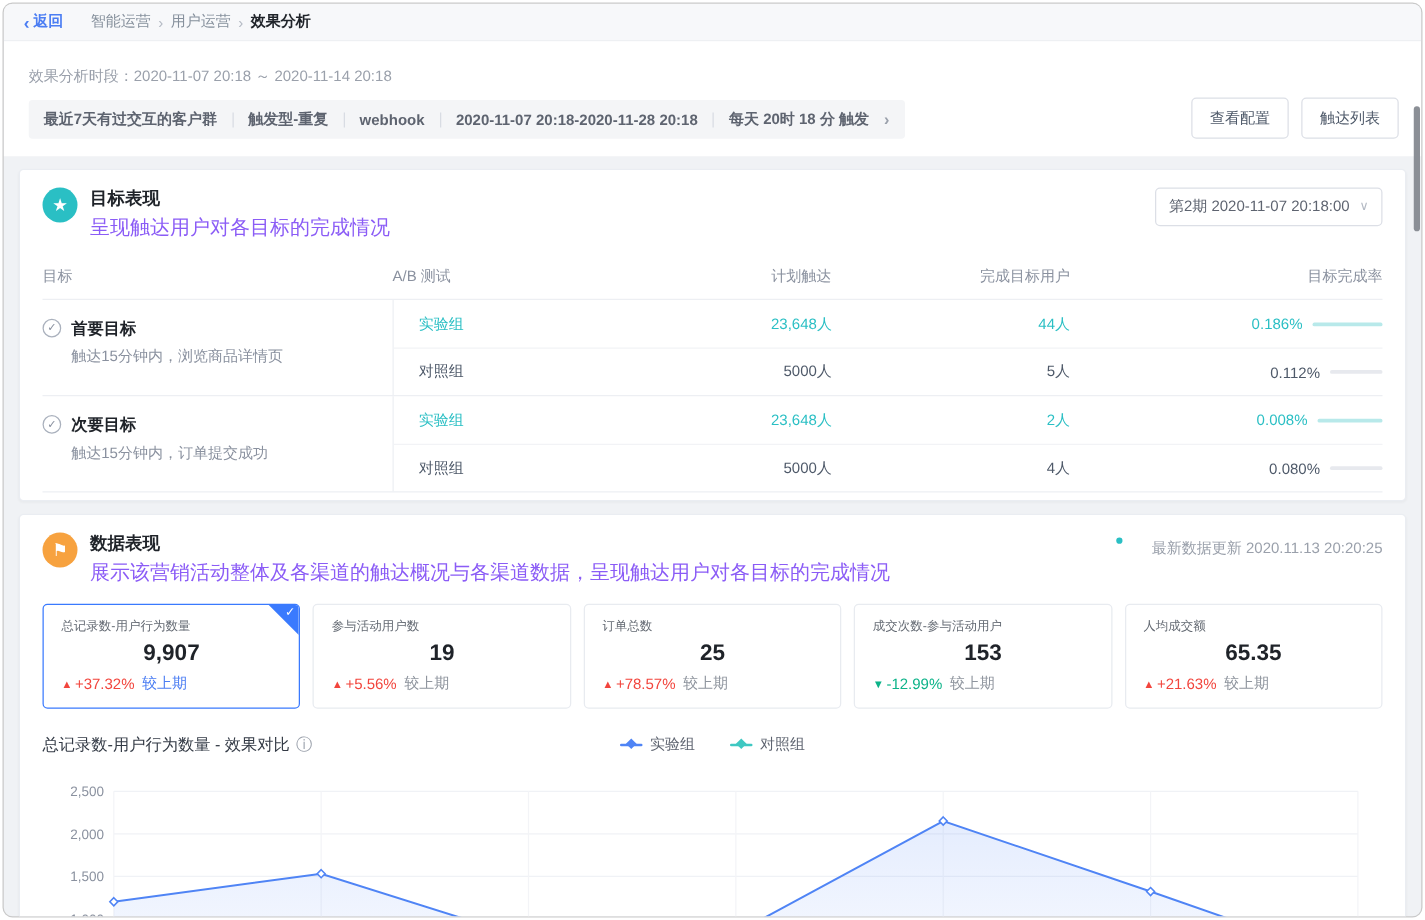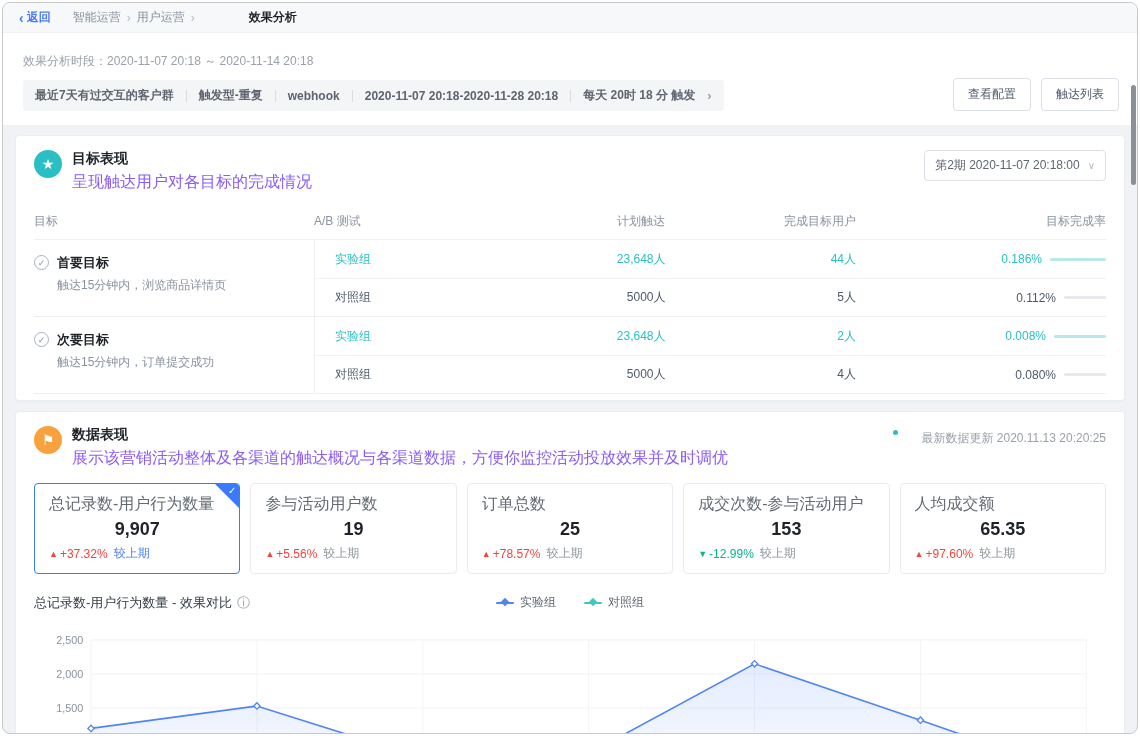--- a/index.html
+++ b/index.html
@@ -4,21 +4,21 @@
 <style>
   * { margin:0; padding:0; box-sizing:border-box; }
   html,body { width:1140px; height:736px; background:#fff; font-family:"Liberation Sans","DejaVu Sans",sans-serif; overflow:hidden; }
   .window { position:absolute; inset:2px; border:1px solid #c9c9c9; border-radius:8px; overflow:hidden; background:#f0f2f5; }
 
   
   .crumb-bar { height:30px; background:#f7f8fa; border-bottom:1px solid #eef0f3; display:flex; align-items:center; padding:0 16px; font-size:12px; color:#86909c; gap:6px; }
   .back-link { color:#4c7ef3; display:flex; align-items:center; gap:3px; cursor:pointer; font-weight:600; }
   .back-icon { font-size:14px; line-height:1; }
   .crumb-sep { color:#b4bac4; }
-  .crumb-last { color:#1f2329; font-weight:700;margin-left:48px; }
+  .crumb-last { color:#1f2329; font-weight:700; }
   .crumb-gap { width:10px; }
 
   
   .page-head { background:#fff; padding:13px 20px 14px; position:relative; }
   .title-row { display:flex; align-items:center; gap:8px; }
   .page-title { font-size:16px; font-weight:700; color:#1f2329; }
   .status-badge { font-size:11px; color:#8f959e; background:#f4f5f7; border:1px solid #e5e6eb; border-radius:10px; padding:2px 9px; line-height:1.2; }
   .period-line { margin-top:7px; font-size:12px; color:#9aa0ab; }
   .filter-bar { margin-top:10px; display:inline-flex; align-items:center; gap:12px; background:#f4f5f7; border-radius:3px; padding:7px 12px; font-size:12px; color:#5e6470;font-weight:bold; }
   .fdiv { width:1px; height:12px; background:#d8dce3; }
@@ -63,21 +63,21 @@
   .r-exp .rate-bar { background:#b8e9ea; }
   .r-ctrl .rate-bar { background:#e7e9ee; }
 
   
   .data-card { padding:14px 18px 12px; }
   .update-note { font-size:12px; color:#9aa0ab; display:flex; align-items:flex-start; gap:23px; margin-top:4px; }
   .teal-dot { width:5px; height:5px; border-radius:50%; background:#2abfc4; display:inline-block; }
 
   .kpi-row { display:grid; grid-template-columns:repeat(5,1fr); gap:10px; margin-top:14px; }
   .kpi-card { position:relative; border:1px solid #e8ebf0; border-radius:4px; padding:10px 14px 11px; cursor:pointer; background:#fff; overflow:hidden; }
-  .kpi-label { font-size:16px; color:#646a73; white-space:nowrap; overflow:hidden; text-overflow:ellipsis; }
+  .kpi-label { font-size:10px; color:#646a73; white-space:nowrap; overflow:hidden; text-overflow:ellipsis; }
   .kpi-value { font-size:18px; font-weight:700; color:#1f2329; margin-top:4px;text-align:center; }
   .kpi-delta-row { margin-top:5px; font-size:12px; display:flex; gap:6px; align-items:center; }
   .delta { display:flex; align-items:center; gap:2px; }
   .delta.up { color:#f2453d; }
   .delta.down { color:#0db389; }
   .delta-arrow { font-size:9px; }
   .compare { color:#8f959e; }
   .kpi-card.selected { border-color:#3a7afe; }
   .kpi-card.selected::after { content:''; position:absolute; top:0; right:0; border-top:24px solid #3a7afe; border-left:24px solid transparent; }
   .corner-check { display:none; }
@@ -227,21 +227,21 @@
     </div>
 
     <div class="card data-card">
       <div class="sec-head">
         <div class="sec-left">
           <span class="sec-icon orange">
               <span>⚑</span>
             </span>
           <div>
             <div class="sec-title">数据表现</div>
-            <div class="sec-sub">展示该营销活动整体及各渠道的触达概况与各渠道数据，方便你监控活动投放效果并及时调优</div>
+            <div class="sec-sub">展示该营销活动整体及各渠道的触达概况与各渠道数据，呈现触达用户对各目标的完成情况</div>
           </div>
         </div>
         <div class="update-note">
           <span class="teal-dot"></span>
           <span>最新数据更新 2020.11.13 20:20:25</span>
         </div>
       </div>
 
       <div class="kpi-row">
         <div class="kpi-card selected">
@@ -292,21 +292,21 @@
               <span class="compare">较上期</span>
             </div>
         </div>
         <div class="kpi-card">
 
           <div class="kpi-label">人均成交额</div>
           <div class="kpi-value">65.35</div>
           <div class="kpi-delta-row">
               <span class="delta up">
                 <span class="delta-arrow">▲</span>
-                <span>+97.60%</span>
+                <span>+21.63%</span>
               </span>
               <span class="compare">较上期</span>
             </div>
         </div>
       </div>
 
       <div class="chart-block">
         <div class="chart-title-row">
           <span>总记录数-用户行为数量 - 效果对比</span>
           <span class="info-icon">ⓘ</span>

